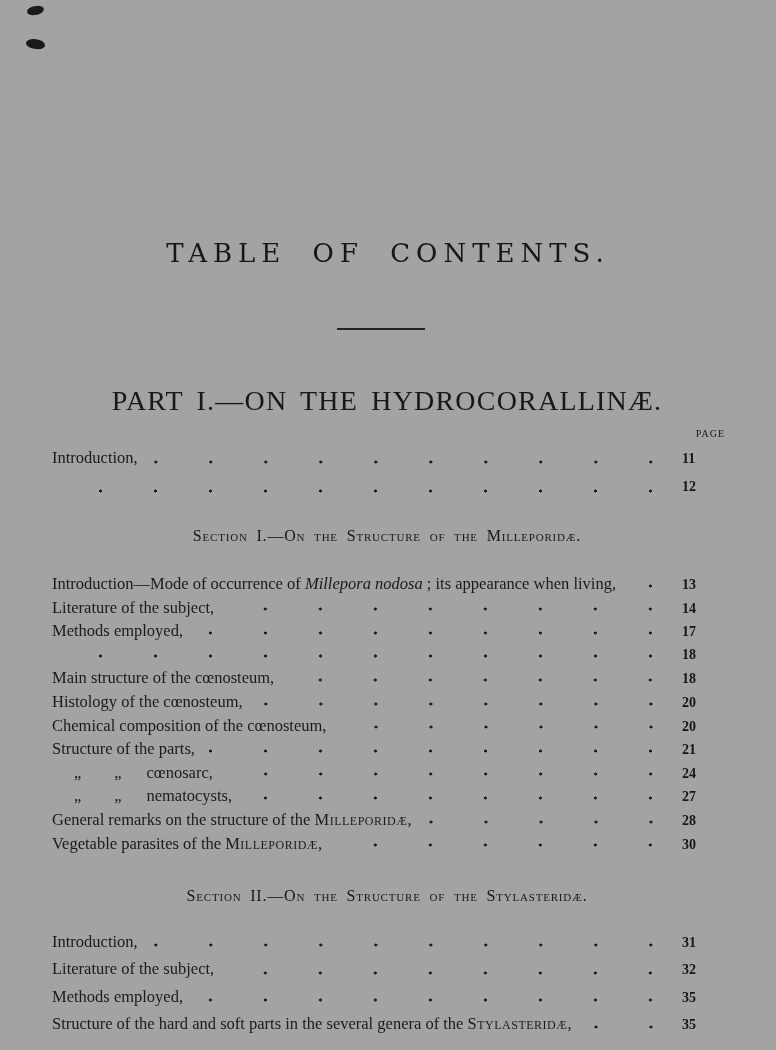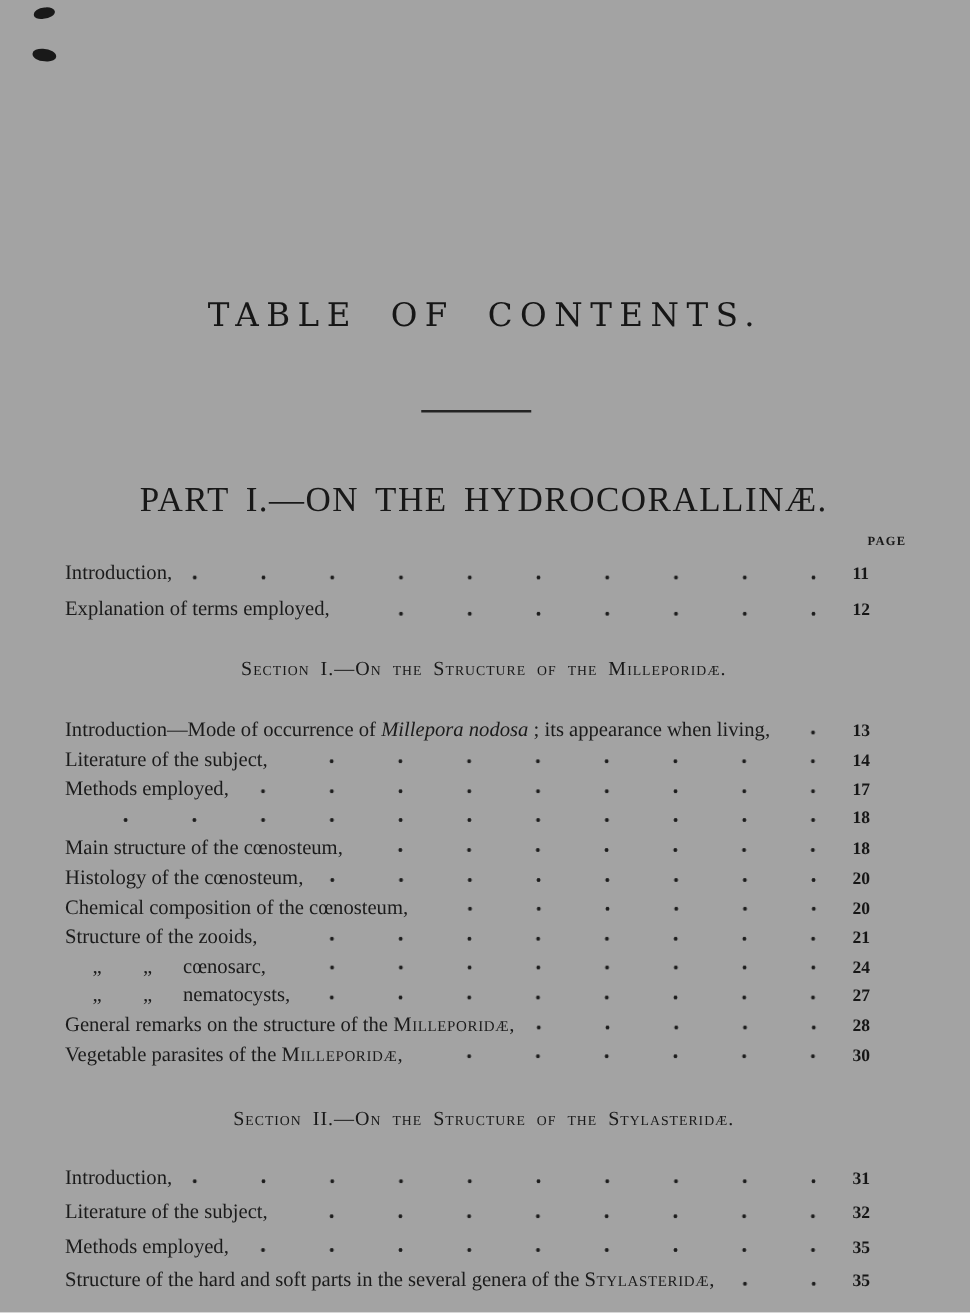--- a/index.html
+++ b/index.html
@@ -30,21 +30,21 @@
   }
   .part-heading {
     position: absolute; top: 385px; left: 52px; width: 670px;
     margin: 0; text-align: center;
     font-size: 28px; font-weight: normal;
     letter-spacing: 1.2px; word-spacing: 5px;
     color: #181818;
   }
   .page-label {
     position: absolute; top: 428px; right: 51px;
-    font-size: 10px; font-weight: bold; letter-spacing: 1px;
+    font-size: 10px; font-weight: normal; letter-spacing: 1px;
     color: #181818;
   }
   .section-heading {
     position: absolute; left: 52px; width: 670px;
     margin: 0; text-align: center;
     font-size: 16px; font-weight: normal;
     font-variant: small-caps;
     letter-spacing: 0.8px; word-spacing: 4px;
     color: #181818;
   }
@@ -92,21 +92,20 @@
   <h2 class="part-heading">PART I.—ON THE HYDROCORALLINÆ.</h2>
   <div class="page-label">PAGE</div>
 
   <div class="rows rows-part1">
       <div class="row">
         <span class="label"><span class="s-n">Introduction,</span></span>
         <span class="leader"></span>
         <span class="page-num">11</span>
       </div>
       <div class="row">
-        <span class="label"><span class="s-n">Explanation of terms employed,</span></span>
         <span class="leader"></span>
         <span class="page-num">12</span>
       </div>
     </div>
 
   <h3 class="section-heading sec1-heading">Section I.—On the Structure of the Milleporidæ.</h3>
   <div class="rows rows-sec1">
       <div class="row">
         <span class="label"><span class="s-n">Introduction—Mode of occurrence of </span><span class="s-i">Millepora nodosa</span><span class="s-n"> ; its appearance when living,</span></span>
         <span class="leader"></span>
@@ -135,21 +134,21 @@
         <span class="label"><span class="s-n">Histology of the cœnosteum,</span></span>
         <span class="leader"></span>
         <span class="page-num">20</span>
       </div>
       <div class="row">
         <span class="label"><span class="s-n">Chemical composition of the cœnosteum,</span></span>
         <span class="leader"></span>
         <span class="page-num">20</span>
       </div>
       <div class="row">
-        <span class="label"><span class="s-n">Structure of the zooids,</span></span>
+        <span class="label"><span class="s-n">Structure of the parts,</span></span>
         <span class="leader"></span>
         <span class="page-num">21</span>
       </div>
       <div class="row indent">
         <span class="label"><span class="s-n">„  „  cœnosarc,</span></span>
         <span class="leader"></span>
         <span class="page-num">24</span>
       </div>
       <div class="row indent">
         <span class="label"><span class="s-n">„  „  nematocysts,</span></span>

